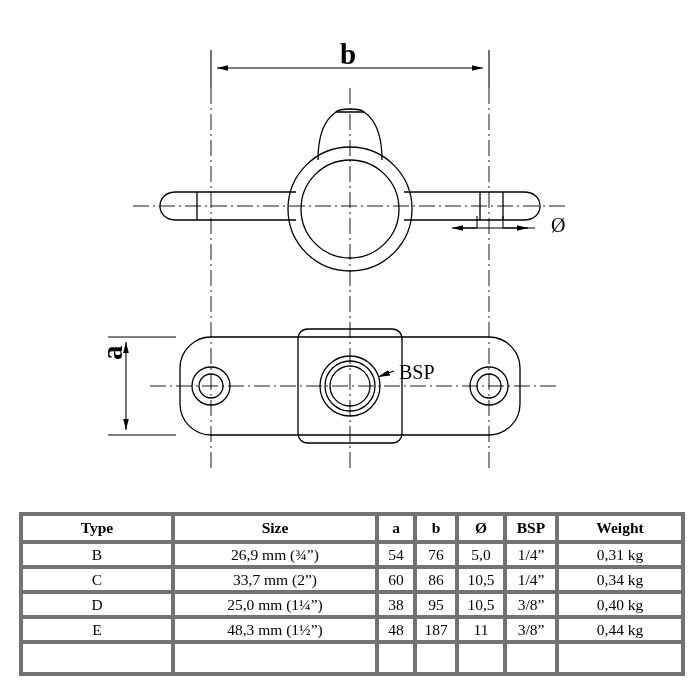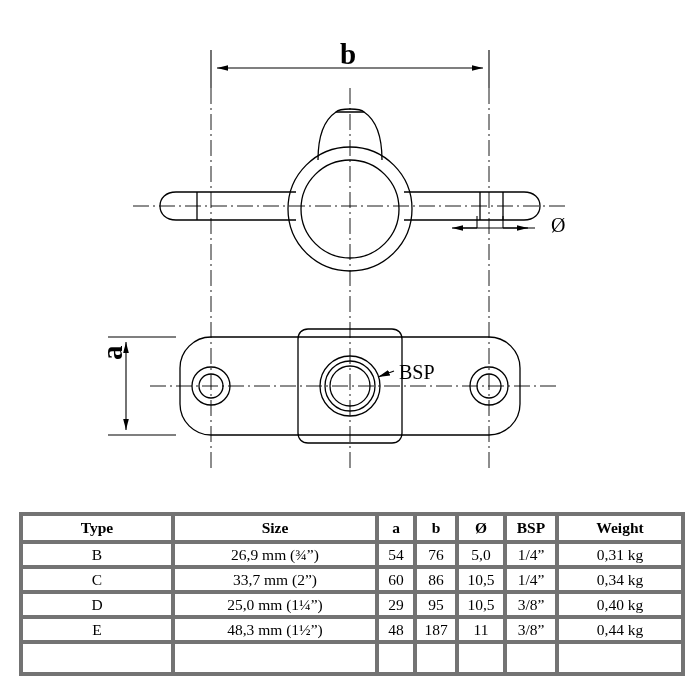--- a/index.html
+++ b/index.html
@@ -227,21 +227,21 @@
         <td>33,7 mm (2”)</td>
         <td>60</td>
         <td>86</td>
         <td>10,5</td>
         <td>1/4”</td>
         <td>0,34 kg</td>
       </tr>
       <tr>
         <td>D</td>
         <td>25,0 mm (1¼”)</td>
-        <td>29</td>
+        <td>38</td>
         <td>95</td>
         <td>10,5</td>
         <td>3/8”</td>
         <td>0,40 kg</td>
       </tr>
       <tr>
         <td>E</td>
         <td>48,3 mm (1½”)</td>
         <td>48</td>
         <td>187</td>

